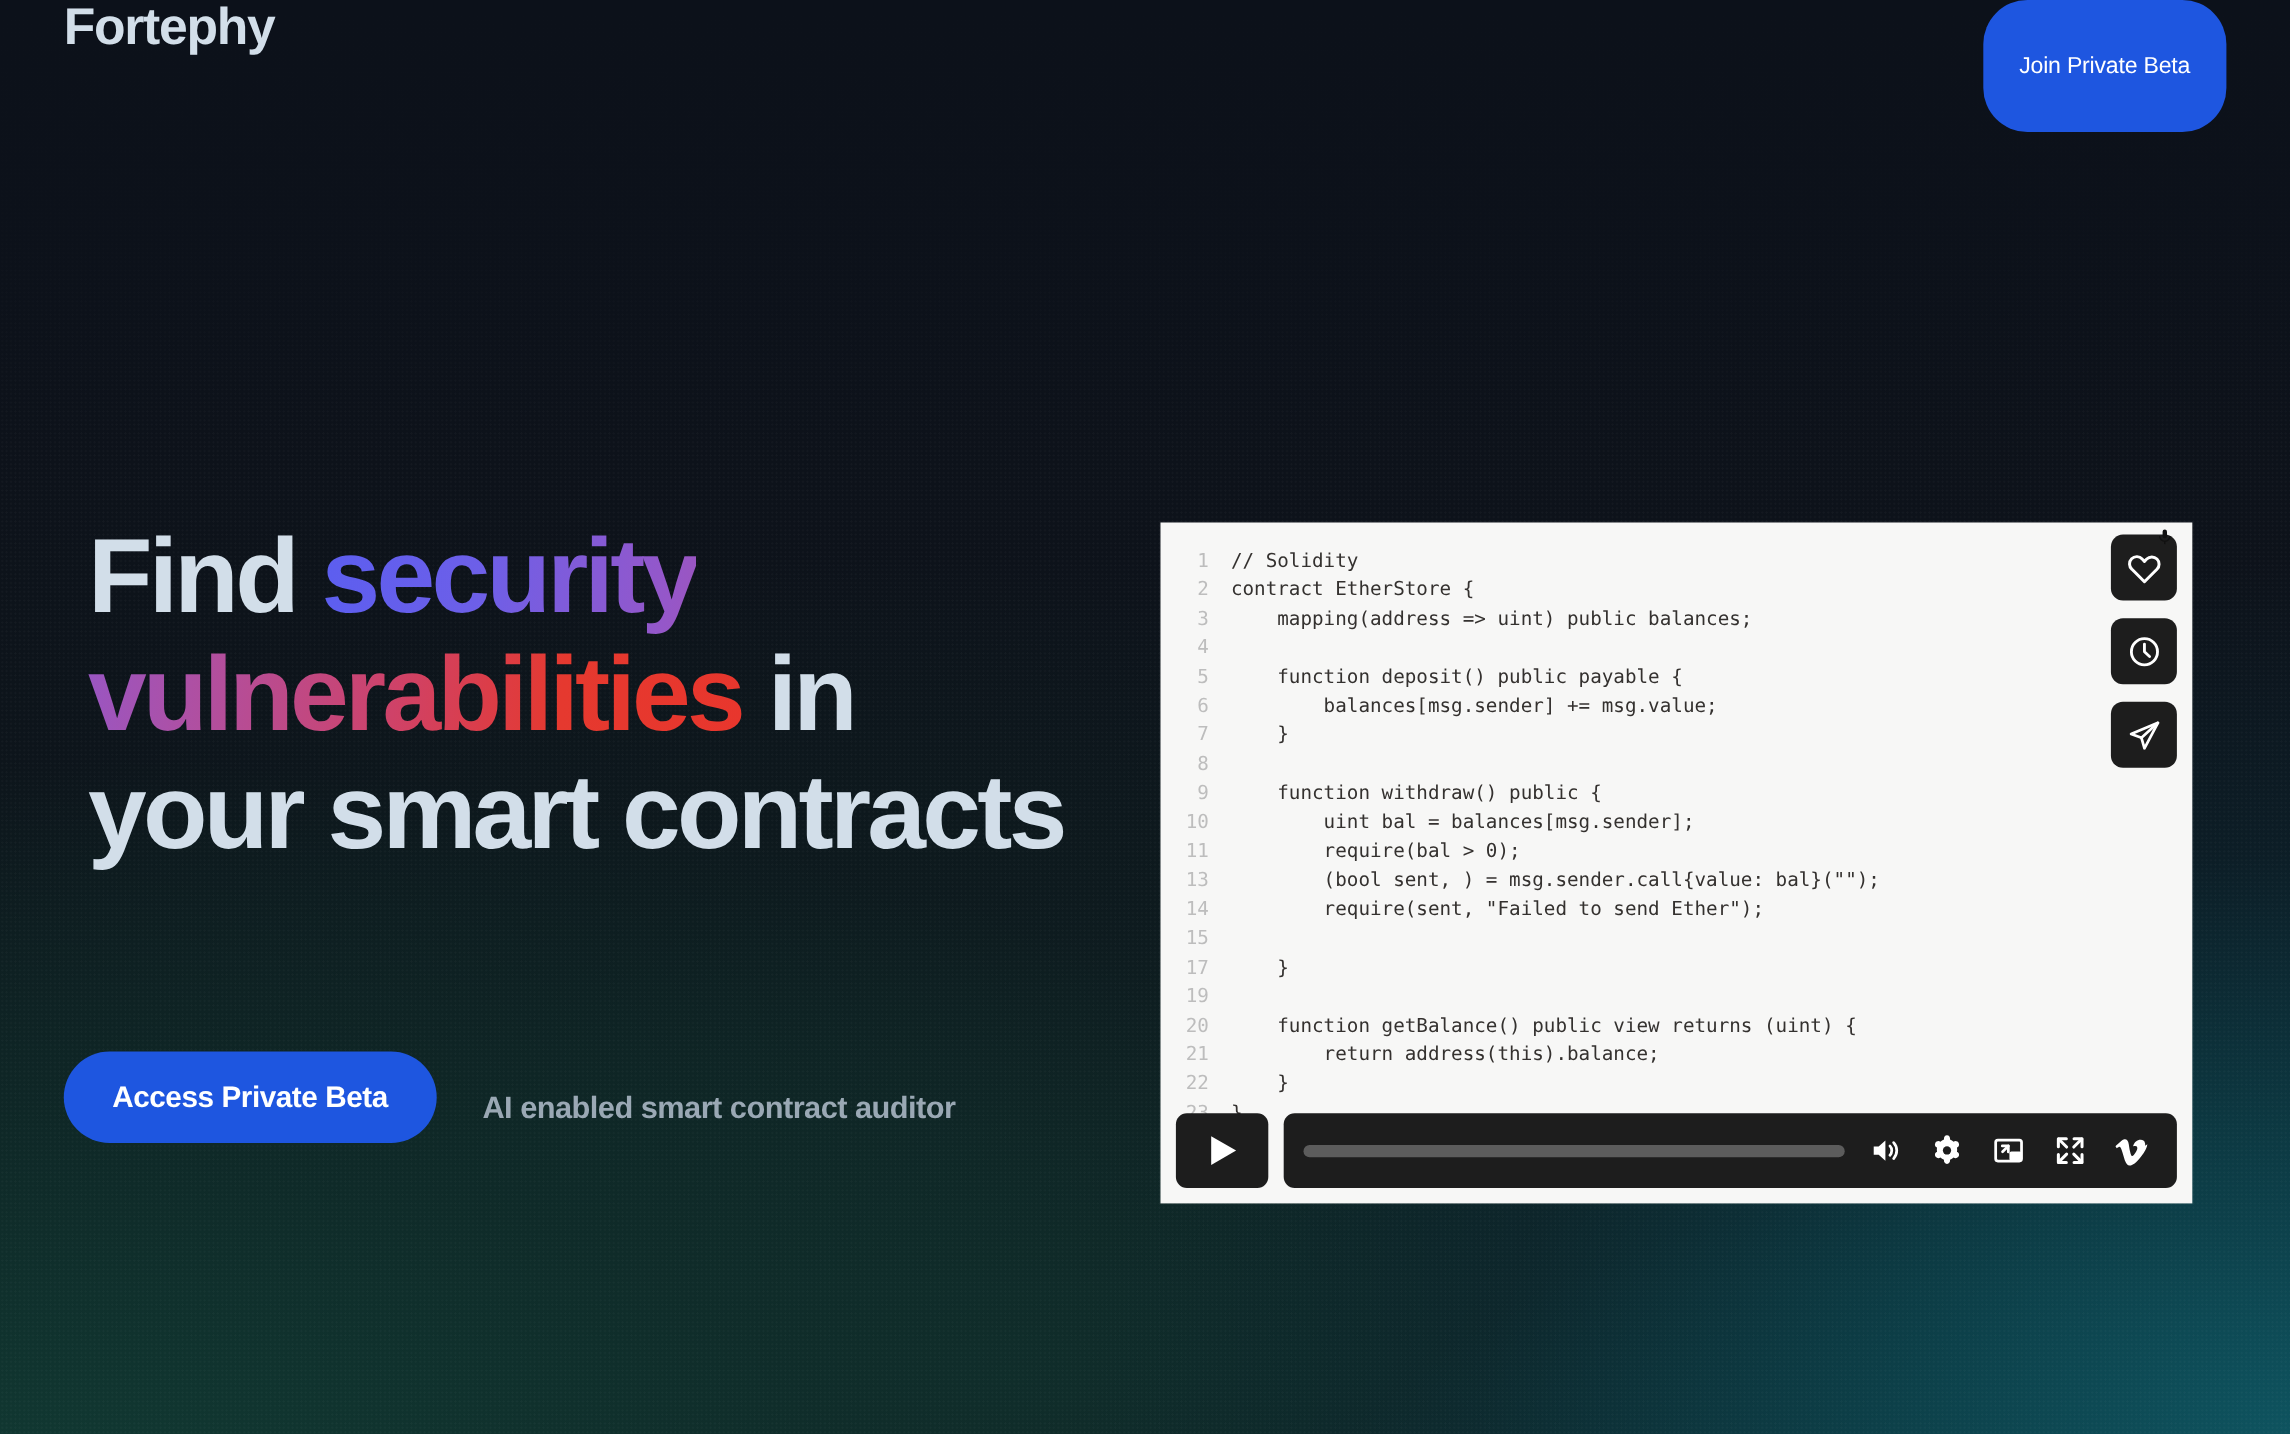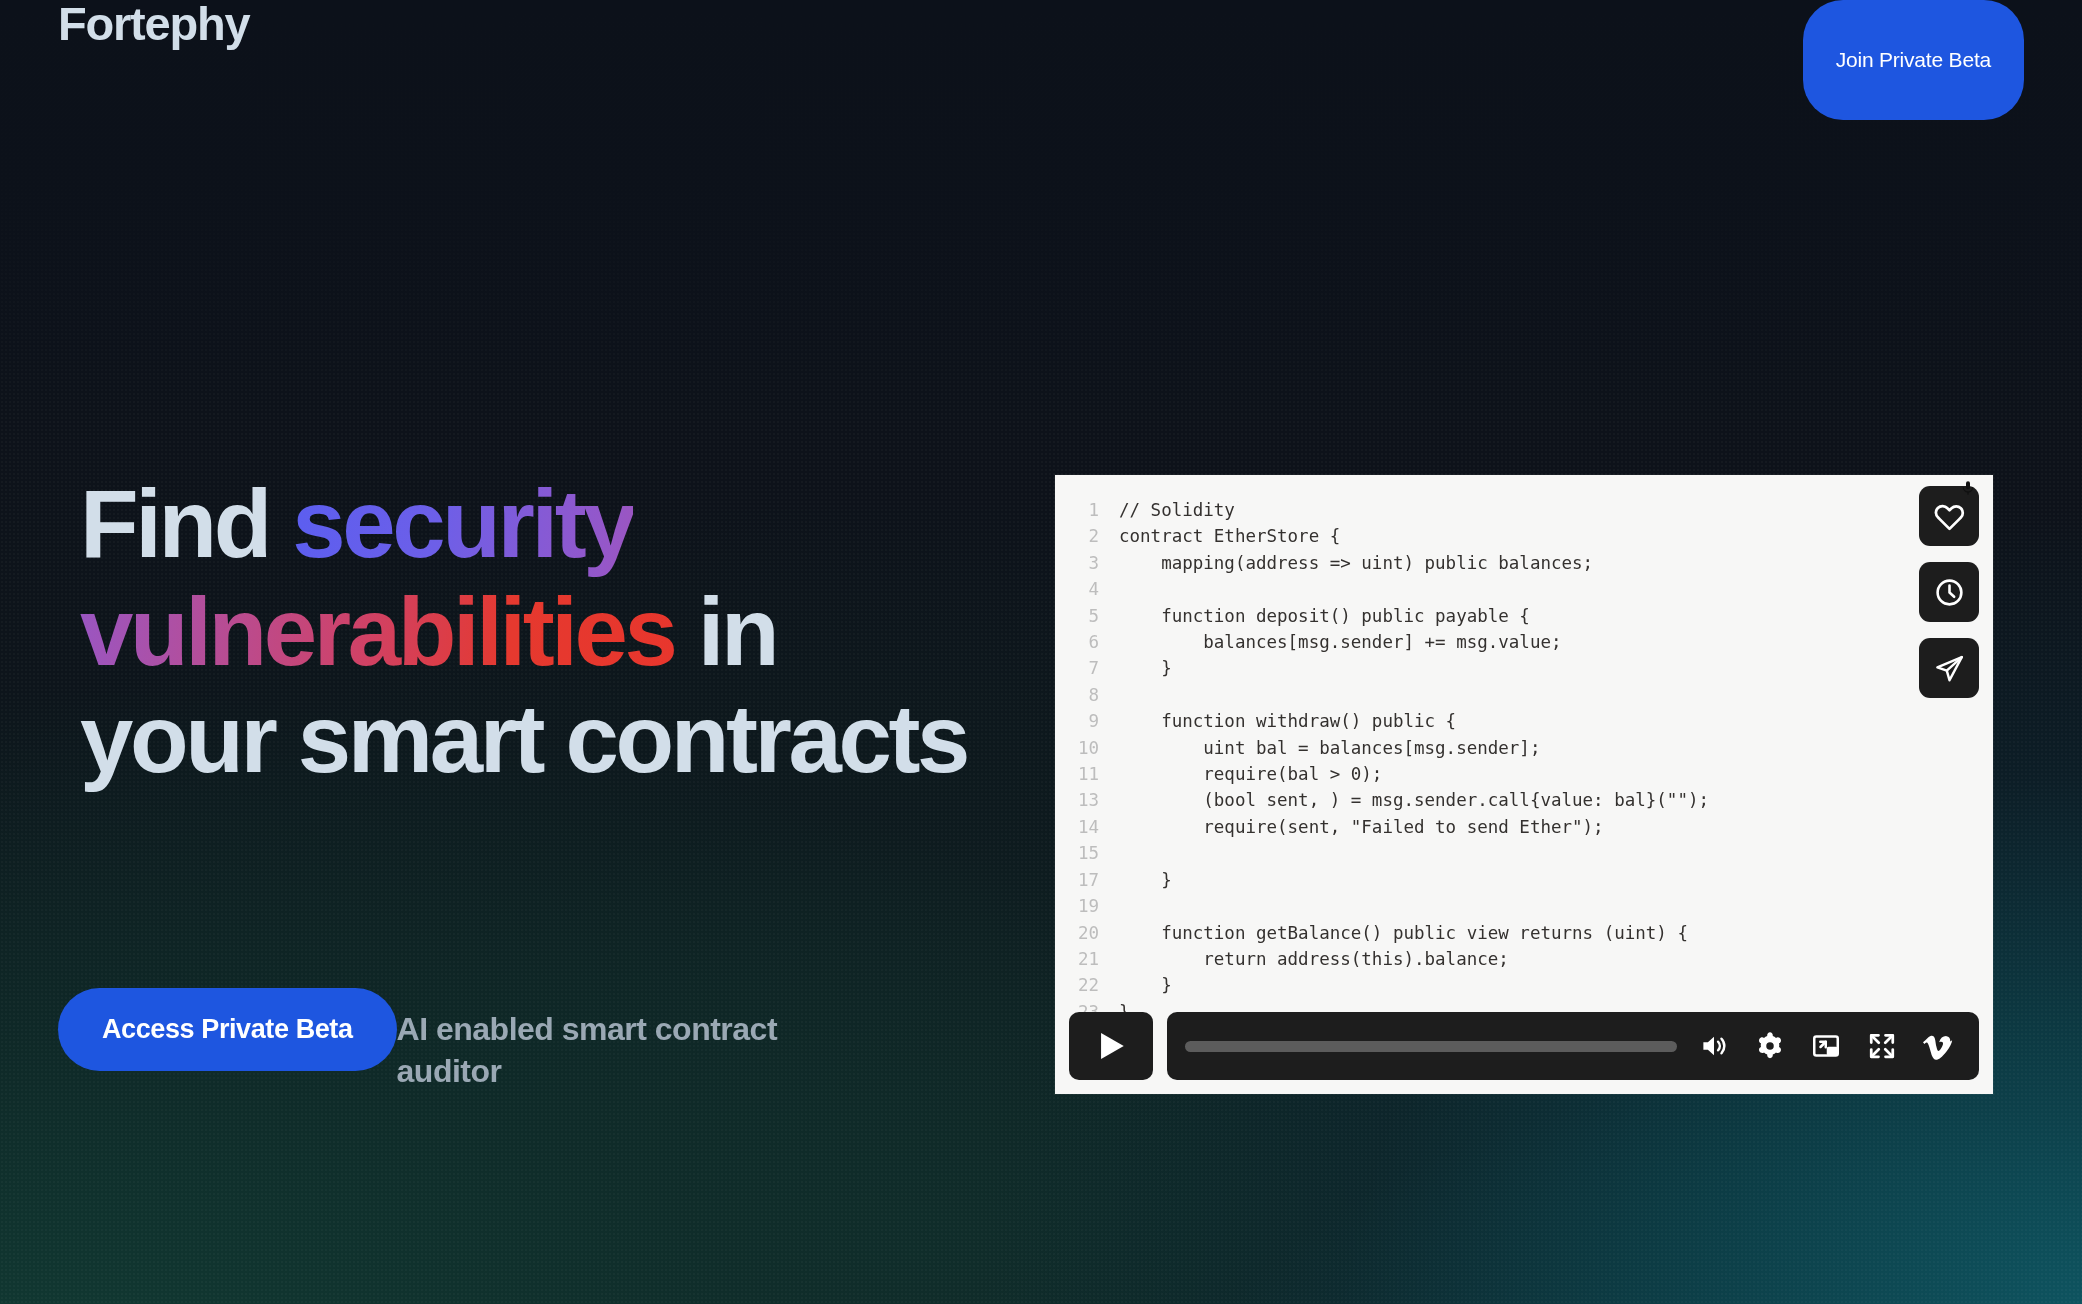--- a/index.html
+++ b/index.html
@@ -62,32 +62,32 @@
   .headline {
     font-size:96px; font-weight:700; line-height:1.12;
     letter-spacing:-3.4px; color:#d2dee9;
   }
   .grad-text {
     background-image:linear-gradient(97deg,#5b5ef0 0%,#6d5fe8 16%,#9557c9 34%,#b14f9f 48%,#cf4268 66%,#e5392f 82%,#e8362d 100%);
     -webkit-background-clip:text; background-clip:text;
     -webkit-text-fill-color:transparent; color:transparent;
   }
   .cta-row {
-    position:absolute; left:58px; top:988px;
-    display:flex; align-items:flex-start; z-index:15;
+    position:absolute; left:58px; top:956px;
+    display:flex; align-items:center; gap:42px; z-index:15;
   }
   .btn-access {
     background:#1e56e0; color:#ffffff;
     font-size:27px; font-weight:700;
     padding:26px 44px; border:none; border-radius:50px;
     cursor:pointer; letter-spacing:-0.4px; white-space:nowrap;
     font-family:"Liberation Sans", sans-serif;
   }
   .tagline {
-    color:#9aa8b4; font-size:32px; font-weight:700;
+    color:#9aa8b4; font-size:28px; font-weight:700;
     line-height:1.32; max-width:470px; letter-spacing:-0.5px;
     padding-top:20px;
   }
 
   
   .video {
     position:absolute; left:1055px; top:475px;
     width:938px; height:619px;
     background:#f7f7f6; overflow:hidden; z-index:15;
     box-shadow:0 0 0 1px rgba(255,255,255,0.04);

